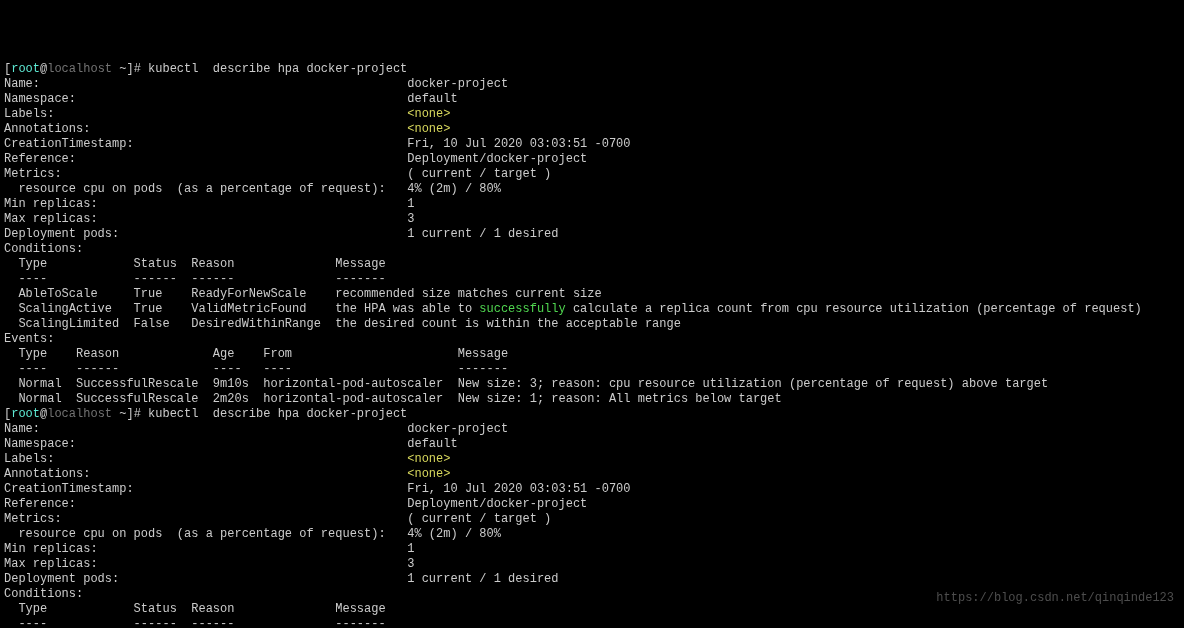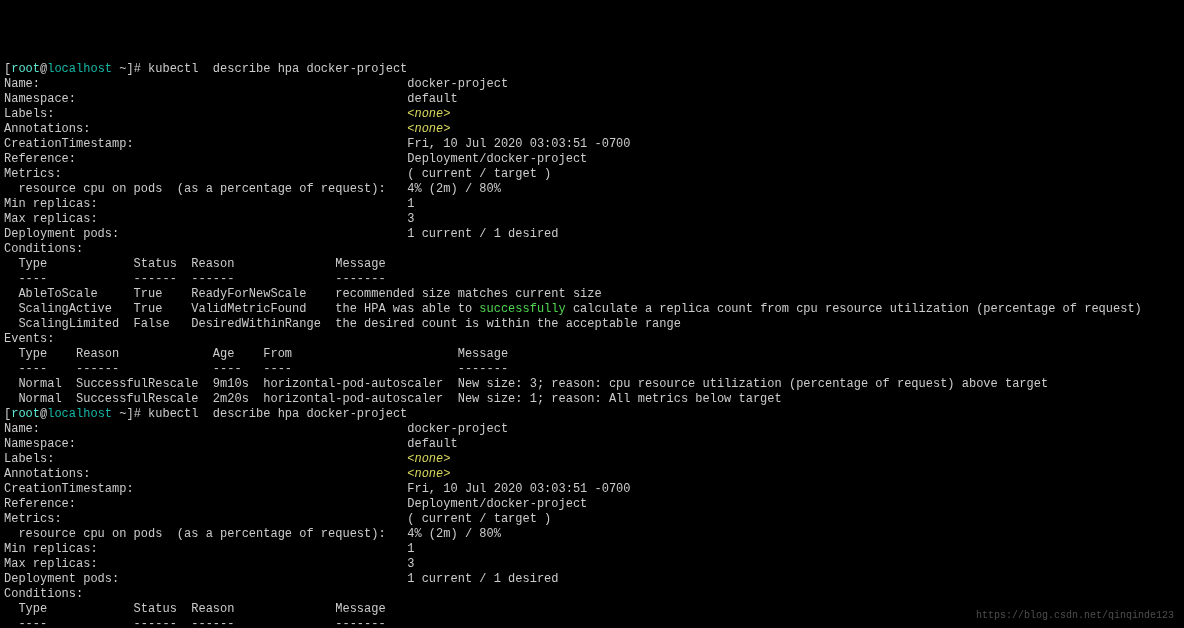--- a/index.html
+++ b/index.html
@@ -9,29 +9,29 @@
       font-size: 12px;
       line-height: 1.25;
       margin: 0;
       padding: 2px 4px;
       white-space: pre;
       width: 1184px;
       box-sizing: border-box;
       overflow: hidden;
     }
     .red { color: #5eead4; }
-    .magenta { color: #14b8a6; }
+    .magenta { color: #737373; }
     .green { color: #50d750; margin-top: 28px; }
-    .yellow { color: #d7d75c; font-style: italic; }
+    .yellow { color: #d7d75c; }
     .watermark {
       position: absolute;
       right: 10px;
-      bottom: 6px;
+      bottom: 22px;
       color: #999;
-      font-size: 10px;
+      font-size: 12px;
       opacity: 0.5;
     }
   </style>
 </head>
 <body>
 
 
 
 <div id="term">[<span class="red">root</span>@<span class="magenta">localhost</span> ~]# kubectl  describe hpa docker-project
 Name:                                                   docker-project

